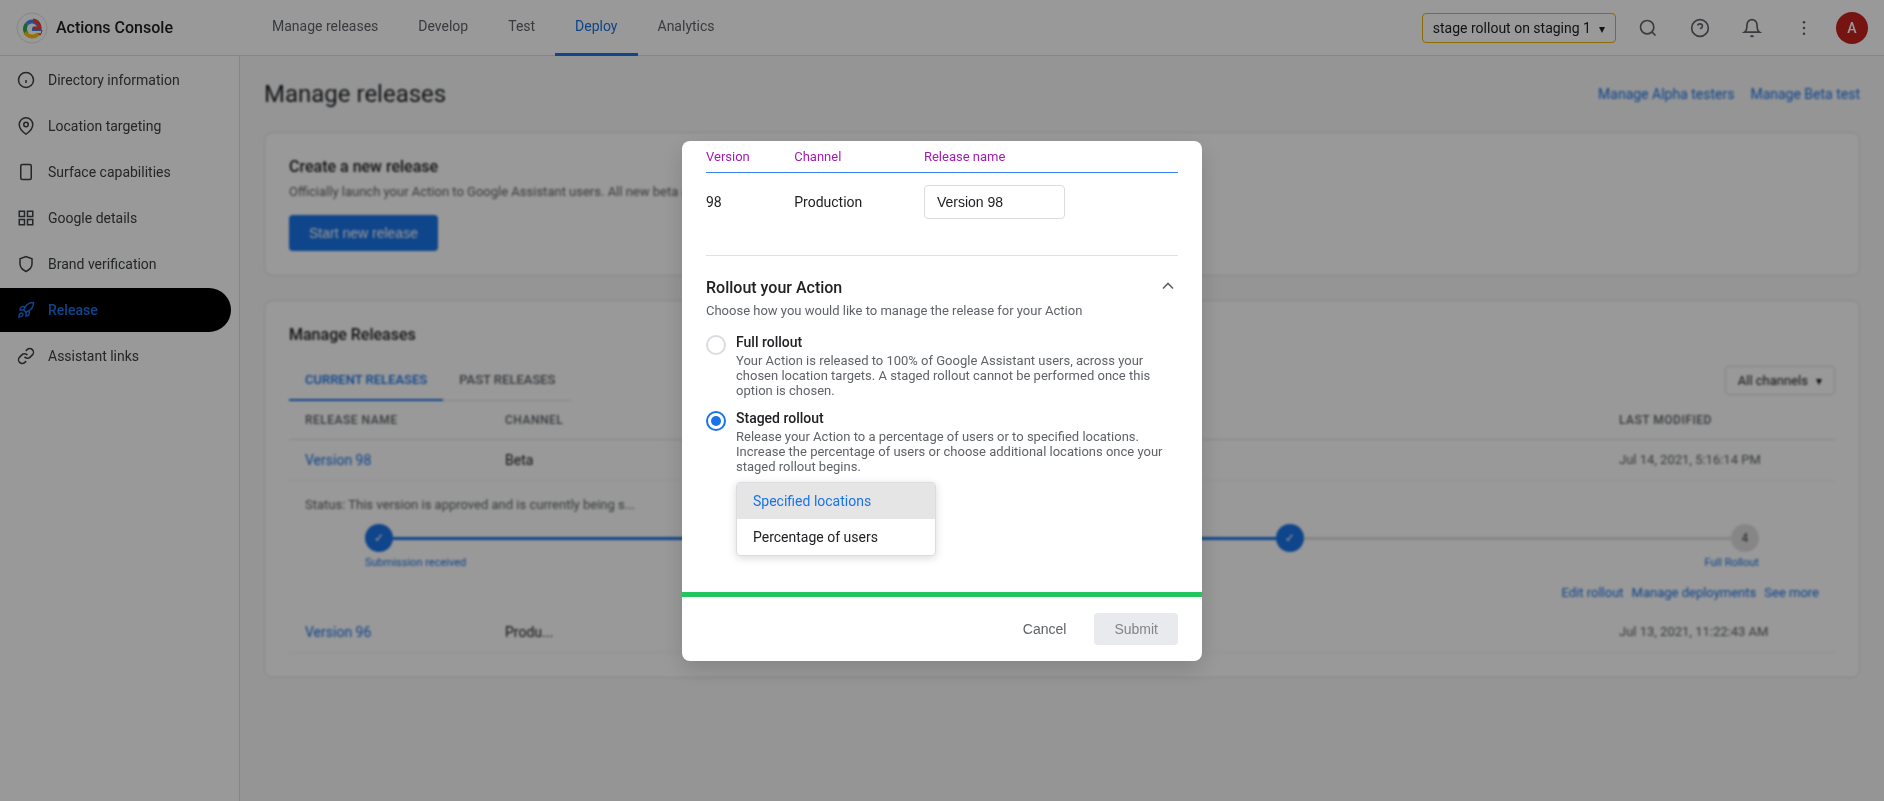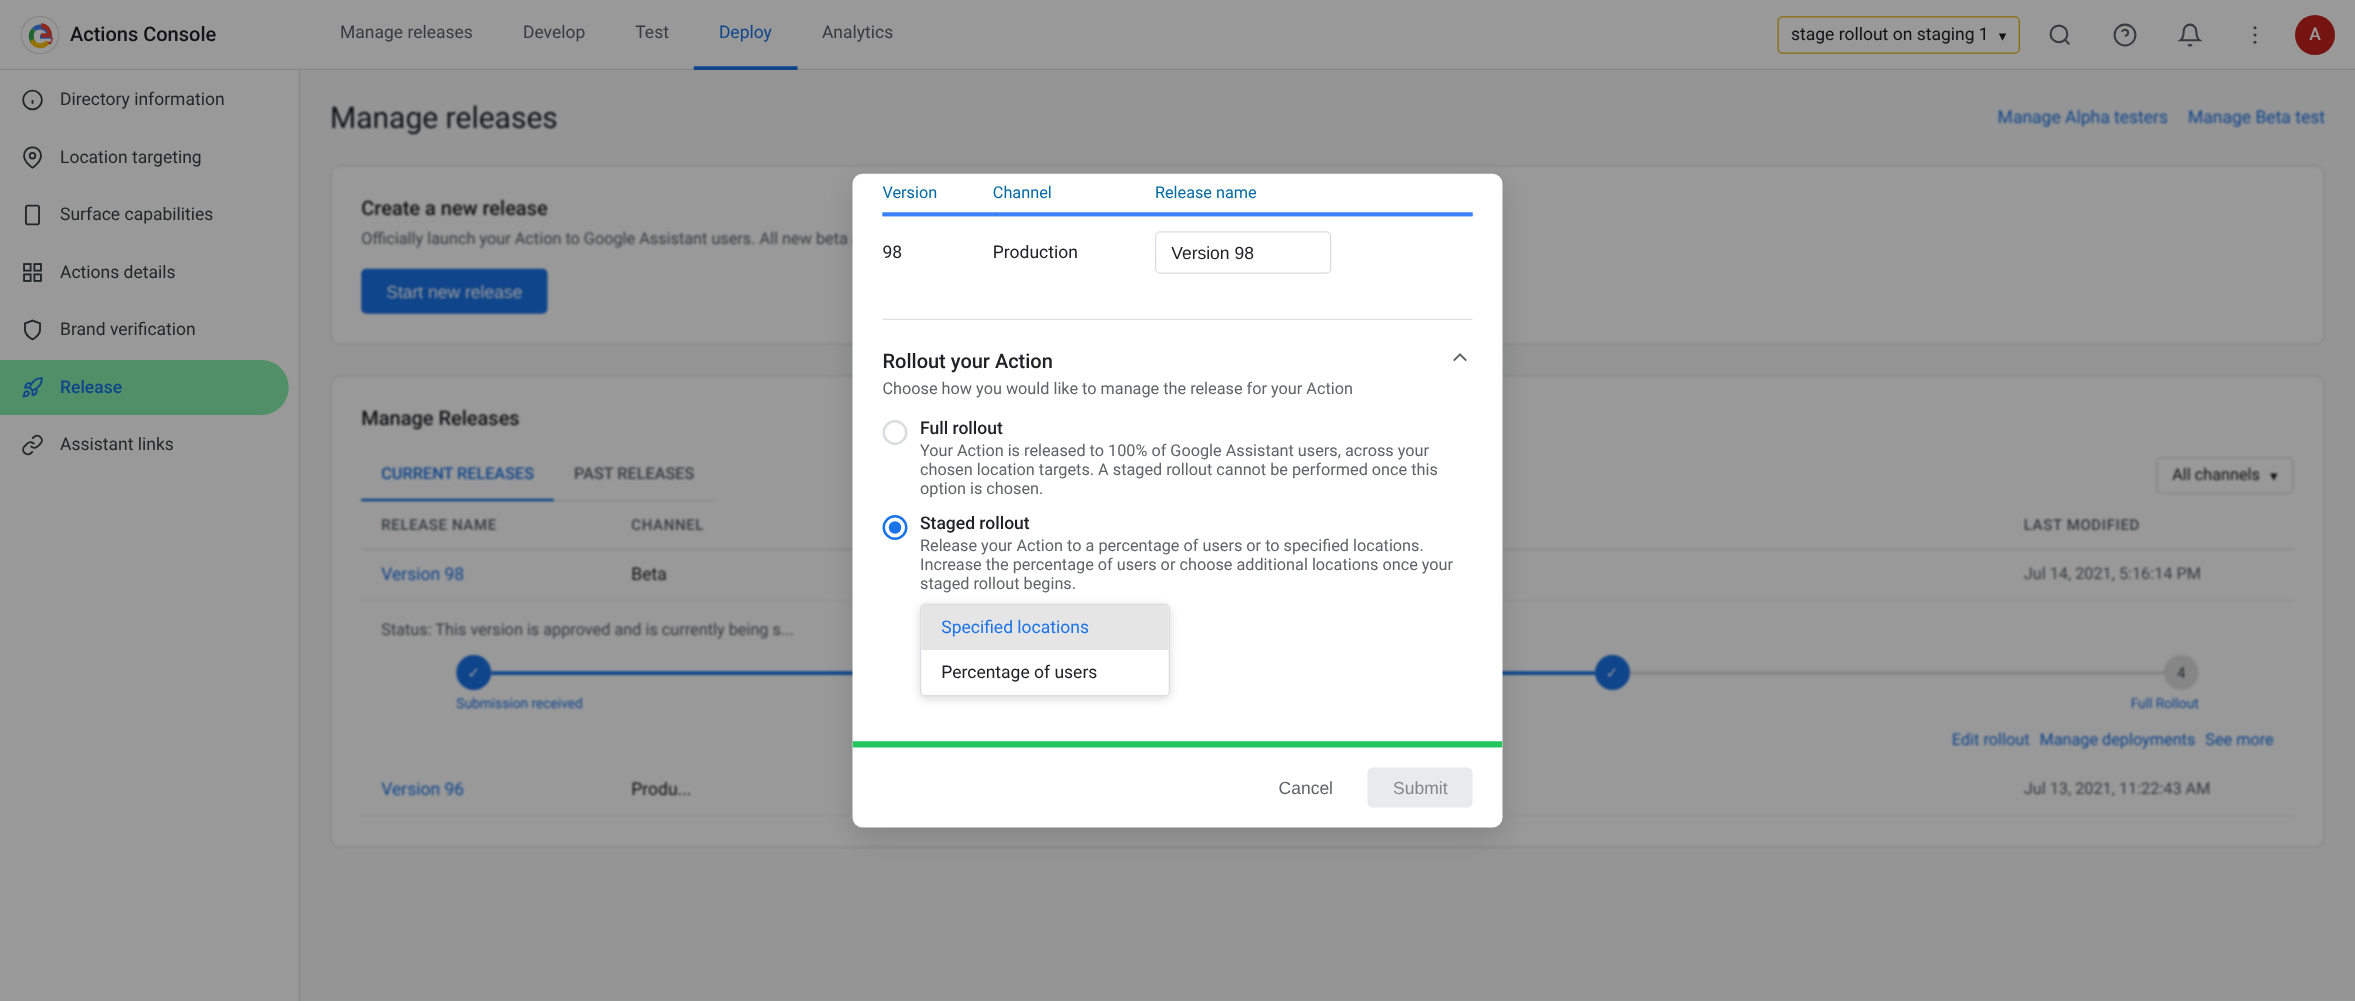--- a/index.html
+++ b/index.html
@@ -32,21 +32,21 @@
     
     .sidebar {
       position: fixed; top: 56px; left: 0; bottom: 0; width: 240px;
       background: #fff; border-right: 1px solid #e0e0e0; overflow-y: auto; z-index: 50;
     }
     .sidebar-item {
       display: flex; align-items: center; gap: 12px;
       padding: 12px 16px; cursor: pointer; color: #3c4043; font-size: 14px;
       border-radius: 0 24px 24px 0; margin: 2px 8px 2px 0;
     }
-    .sidebar-item.active { background: #86efac; color: #1a73e8; font-weight: 500; }
+    .sidebar-item.active { background: #000000; color: #1a73e8; font-weight: 500; }
     .sidebar-item .si-icon { width: 20px; height: 20px; display: flex; align-items: center; justify-content: center; color: inherit; flex-shrink: 0; }
 
     
     .main { margin-top: 56px; margin-left: 240px; padding: 24px; min-height: calc(100vh - 56px); background: #f8f9fa; }
 
     .page-header { display: flex; align-items: center; justify-content: space-between; margin-bottom: 24px; }
     .page-title { font-size: 24px; font-weight: 400; color: #202124; }
     .header-actions { display: flex; gap: 16px; }
     .header-link { color: #1a73e8; font-size: 14px; cursor: pointer; text-decoration: none; }
 
@@ -110,21 +110,21 @@
     .modal {
       background: #fff; border-radius: 8px; width: 520px; max-height: 80vh;
       overflow-y: auto; box-shadow: 0 8px 24px rgba(0,0,0,0.15); position: relative;
     }
     .modal-header { padding: 24px 24px 16px; display: flex; align-items: center; justify-content: space-between; }
     .modal-title { font-size: 20px; font-weight: 400; color: #202124; }
     .modal-close { width: 32px; height: 32px; display: flex; align-items: center; justify-content: center; cursor: pointer; border-radius: 50%; color: #5f6368; }
 
     .modal-body { padding: 0 24px 24px; }
     .release-table { width: 100%; border-collapse: collapse; margin-bottom: 24px; }
-    .release-table th { text-align: left; font-size: 13px; font-weight: 400; color: #0369a1; padding: 8px 8px 8px 0; border-bottom: 3px solid #3b82f6; }
+    .release-table th { text-align: left; font-size: 13px; font-weight: 400; color: #a21caf; padding: 8px 8px 8px 0; border-bottom: 1px solid #3b82f6; }
     .release-table td { padding: 12px 8px 12px 0; font-size: 14px; color: #202124; border-bottom: none; vertical-align: middle; }
     .release-name-input {
       border: 1px solid #dadce0; border-radius: 4px; padding: 8px 12px;
       font-size: 14px; color: #202124; width: 141px; outline: none;
     }
 
     .rollout-section { border-top: 1px solid #e0e0e0; padding-top: 20px; }
     .rollout-header { display: flex; align-items: center; justify-content: space-between; margin-bottom: 4px; }
     .rollout-title { font-size: 16px; font-weight: 500; color: #202124; }
     .rollout-desc { font-size: 13px; color: #5f6368; margin-bottom: 16px; }
@@ -258,21 +258,21 @@
   </div>
   <div class="sidebar-item">
     <span class="si-icon">
       <svg width="18" height="18" viewBox="0 0 24 24" fill="none" stroke="currentColor" stroke-width="2">
           <rect x="3" y="3" width="7" height="7"></rect>
           <rect x="14" y="3" width="7" height="7"></rect>
           <rect x="3" y="14" width="7" height="7"></rect>
           <rect x="14" y="14" width="7" height="7"></rect>
         </svg>
     </span>
-    <span>Actions details</span>
+    <span>Google details</span>
   </div>
   <div class="sidebar-item">
     <span class="si-icon">
       <svg width="18" height="18" viewBox="0 0 24 24" fill="none" stroke="currentColor" stroke-width="2">
           <path d="M12 22s8-4 8-10V5l-8-3-8 3v7c0 6 8 10 8 10z"></path>
         </svg>
     </span>
     <span>Brand verification</span>
   </div>
   <div class="sidebar-item active">

